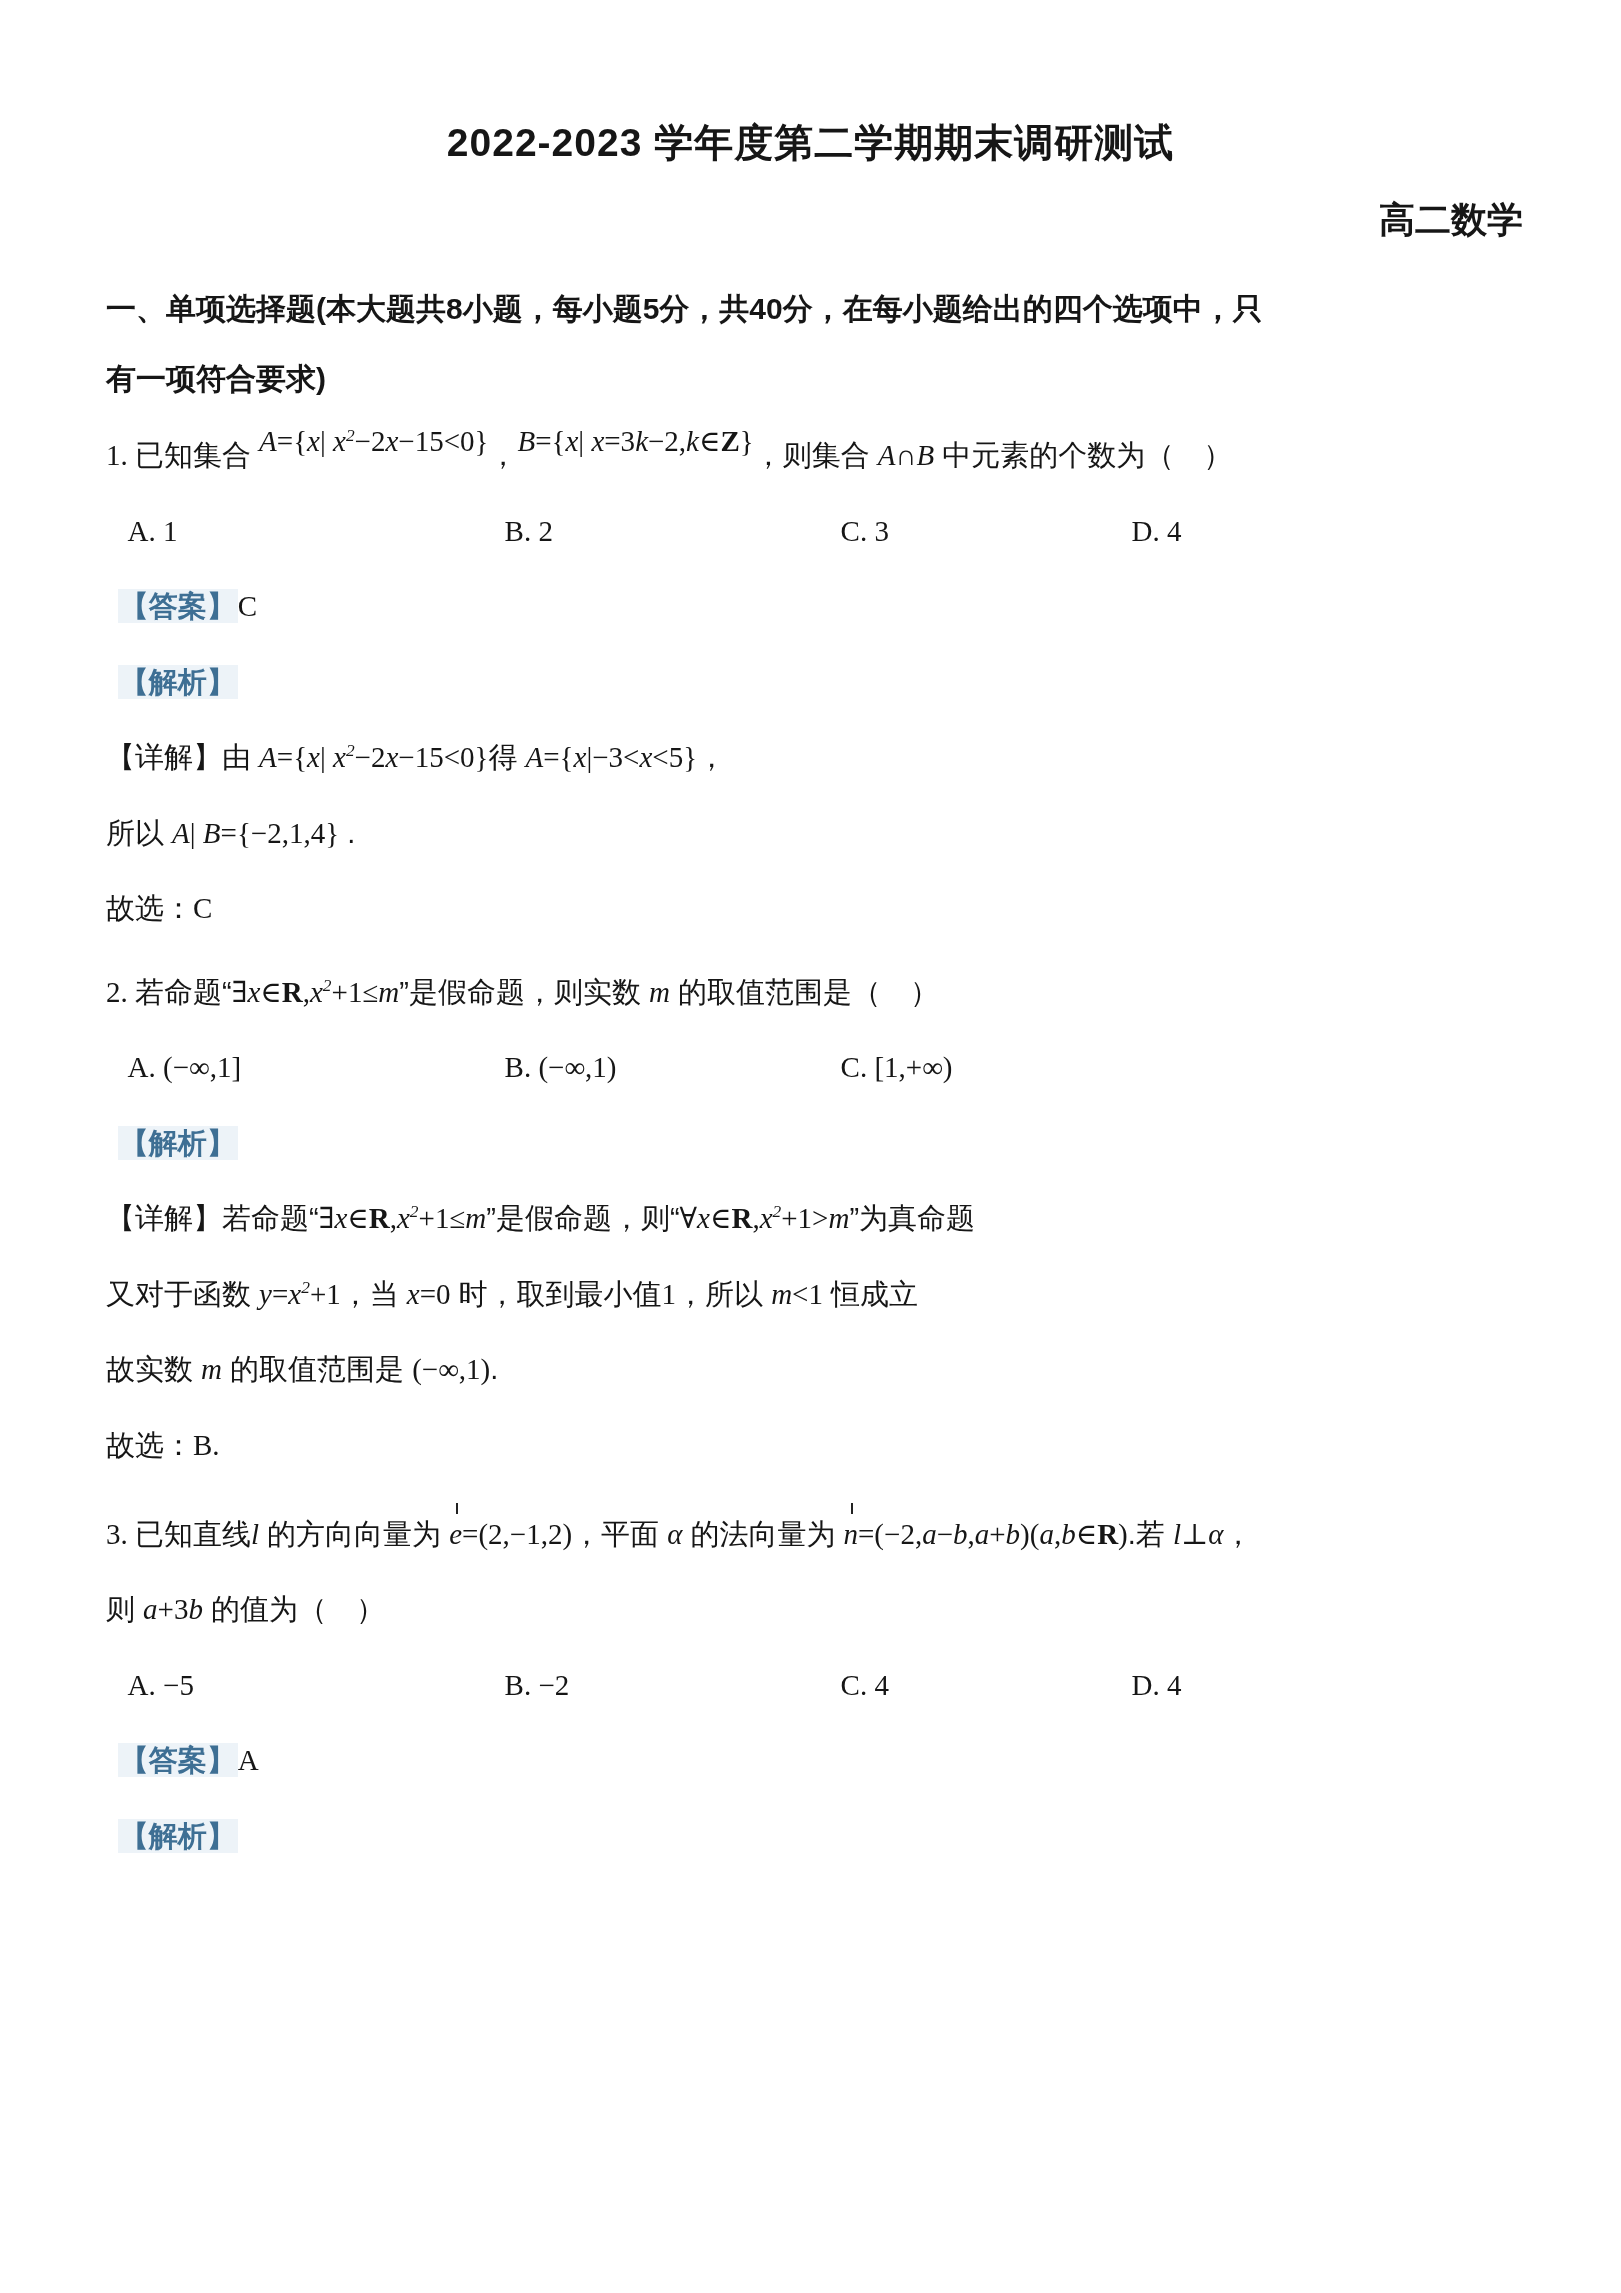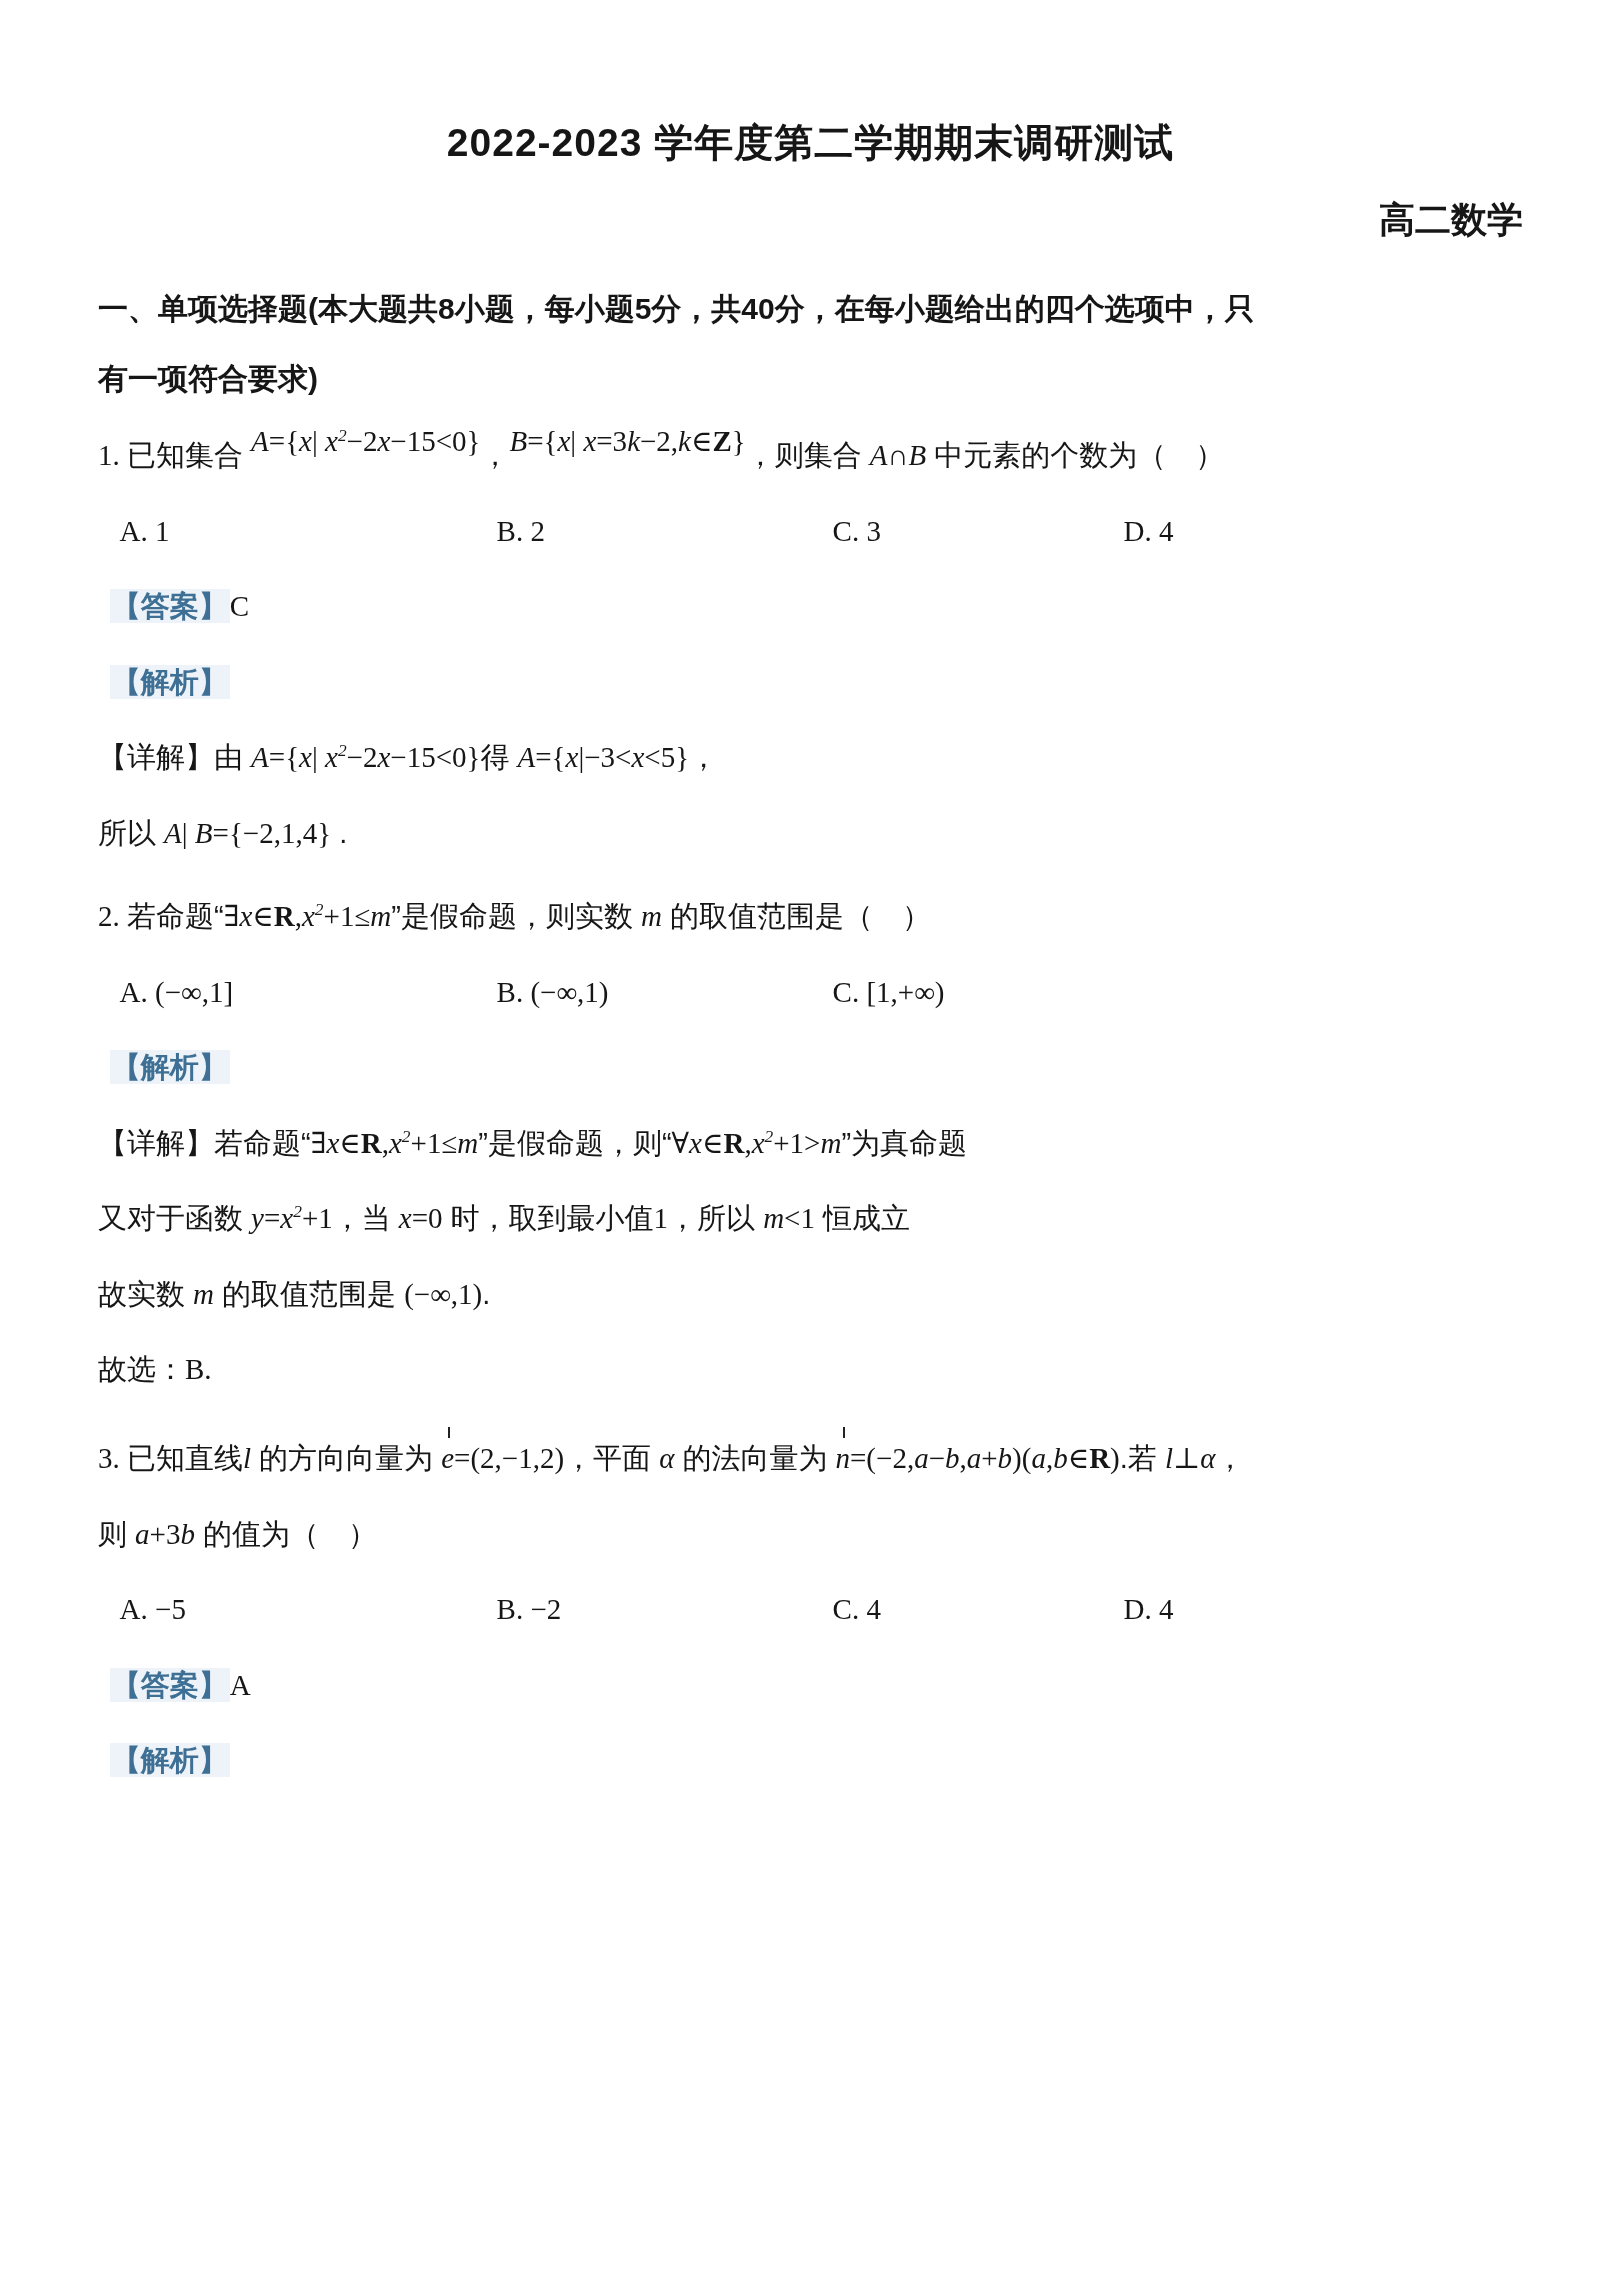--- a/index.html
+++ b/index.html
@@ -22,21 +22,21 @@
     letter-spacing:1px;
     margin:0 0 25.5px 0;
   }
   .subtitle{
     text-align:right;
     font-weight:bold;
     font-size:36px;
     margin:0 0 41px 0;
   }
   .line{
-    margin:0 0 32px 0;
+    margin:0 0 32px 8px;
     line-height:1.5;
     white-space:pre-wrap;
   }
   .line.sec{font-weight:bold;font-size:30px;margin-bottom:25.5px;}
   .line.qline{padding-top:7.8px;}
   .line.ansline{padding-left:11.8px;}
   .seg{white-space:pre-wrap;}
   .cn{font-family:"Liberation Sans",sans-serif;}
   .rm{font-family:"Liberation Serif","DejaVu Serif","DejaVu Sans",serif;}
   .it{font-family:"Liberation Serif","DejaVu Serif","DejaVu Sans",serif;font-style:italic;}
@@ -87,20 +87,21 @@
   <h2 class="subtitle">高二数学</h2>
   <div id="doc-lines">
       <div class="line sec"><span class="seg cn">一、单项选择题(本大题共8小题，每小题5分，共40分，在每小题给出的四个选项中，只</span></div>
       <div class="line sec"><span class="seg cn">有一项符合要求)</span></div>
       <div class="line qline"><span class="seg rm">1. </span><span class="seg cn">已知集合 </span><span class="seg it up">A</span><span class="seg rm up">={</span><span class="seg it up">x</span><span class="seg rm up">| </span><span class="seg it up">x</span><span class="seg sup up">2</span><span class="seg rm up">−2</span><span class="seg it up">x</span><span class="seg rm up">−15&lt;0}</span><span class="seg cn">，</span><span class="seg it up">B</span><span class="seg rm up">={</span><span class="seg it up">x</span><span class="seg rm up">| </span><span class="seg it up">x</span><span class="seg rm up">=3</span><span class="seg it up">k</span><span class="seg rm up">−2,</span><span class="seg it up">k</span><span class="seg rm up">∈</span><span class="seg bb up">Z</span><span class="seg rm up">}</span><span class="seg cn">，则集合 </span><span class="seg it">A</span><span class="seg rm">∩</span><span class="seg it">B</span><span class="seg cn"> 中元素的个数为（　）</span></div>
       <div class="line options"><div class="opt"><span class="seg rm">A. 1</span></div><div class="opt"><span class="seg rm">B. 2</span></div><div class="opt"><span class="seg rm">C. 3</span></div><div class="opt"><span class="seg rm">D. 4</span></div></div>
       <div class="line ansline"><span class="seg lbl">【答案】</span><span class="seg rm">C</span></div>
       <div class="line ansline"><span class="seg lbl">【解析】</span></div>
       <div class="line "><span class="seg cn">【详解】由 </span><span class="seg it">A</span><span class="seg rm">={</span><span class="seg it">x</span><span class="seg rm">| </span><span class="seg it">x</span><span class="seg sup">2</span><span class="seg rm">−2</span><span class="seg it">x</span><span class="seg rm">−15&lt;0}</span><span class="seg cn">得 </span><span class="seg it">A</span><span class="seg rm">={</span><span class="seg it">x</span><span class="seg rm">|−3&lt;</span><span class="seg it">x</span><span class="seg rm">&lt;5}</span><span class="seg cn">，</span></div>
       <div class="line "><span class="seg cn">所以 </span><span class="seg it">A</span><span class="seg rm">| </span><span class="seg it">B</span><span class="seg rm">={−2,1,4}</span><span class="seg cn"> .</span></div>
+      <div class="line "><span class="seg cn">故选：</span><span class="seg rm">C</span></div>
       <div class="line qline"><span class="seg rm">2. </span><span class="seg cn">若命题“</span><span class="seg rm">∃</span><span class="seg it">x</span><span class="seg rm">∈</span><span class="seg bb">R</span><span class="seg rm">,</span><span class="seg it">x</span><span class="seg sup">2</span><span class="seg rm">+1≤</span><span class="seg it">m</span><span class="seg cn">”是假命题，则实数 </span><span class="seg it">m</span><span class="seg cn"> 的取值范围是（　）</span></div>
       <div class="line options"><div class="opt"><span class="seg rm">A. (−∞,1]</span></div><div class="opt"><span class="seg rm">B. (−∞,1)</span></div><div class="opt"><span class="seg rm">C. [1,+∞)</span></div></div>
       <div class="line ansline"><span class="seg lbl">【解析】</span></div>
       <div class="line "><span class="seg cn">【详解】若命题“</span><span class="seg rm">∃</span><span class="seg it">x</span><span class="seg rm">∈</span><span class="seg bb">R</span><span class="seg rm">,</span><span class="seg it">x</span><span class="seg sup">2</span><span class="seg rm">+1≤</span><span class="seg it">m</span><span class="seg cn">”是假命题，则“</span><span class="seg rm">∀</span><span class="seg it">x</span><span class="seg rm">∈</span><span class="seg bb">R</span><span class="seg rm">,</span><span class="seg it">x</span><span class="seg sup">2</span><span class="seg rm">+1&gt;</span><span class="seg it">m</span><span class="seg cn">”为真命题</span></div>
       <div class="line "><span class="seg cn">又对于函数 </span><span class="seg it">y</span><span class="seg rm">=</span><span class="seg it">x</span><span class="seg sup">2</span><span class="seg rm">+1</span><span class="seg cn">，当 </span><span class="seg it">x</span><span class="seg rm">=0</span><span class="seg cn"> 时，取到最小值</span><span class="seg rm">1</span><span class="seg cn">，所以 </span><span class="seg it">m</span><span class="seg rm">&lt;1</span><span class="seg cn"> 恒成立</span></div>
       <div class="line "><span class="seg cn">故实数 </span><span class="seg it">m</span><span class="seg cn"> 的取值范围是 </span><span class="seg rm">(−∞,1)</span><span class="seg cn">.</span></div>
       <div class="line "><span class="seg cn">故选：</span><span class="seg rm">B.</span></div>
       <div class="line qline"><span class="seg rm">3. </span><span class="seg cn">已知直线</span><span class="seg it">l</span><span class="seg cn"> 的方向向量为 </span><span class="seg vec">e</span><span class="seg rm">=(2,−1,2)</span><span class="seg cn">，平面 </span><span class="seg it">α</span><span class="seg cn"> 的法向量为 </span><span class="seg vec">n</span><span class="seg rm">=(−2,</span><span class="seg it">a</span><span class="seg rm">−</span><span class="seg it">b</span><span class="seg rm">,</span><span class="seg it">a</span><span class="seg rm">+</span><span class="seg it">b</span><span class="seg rm">)(</span><span class="seg it">a</span><span class="seg rm">,</span><span class="seg it">b</span><span class="seg rm">∈</span><span class="seg bb">R</span><span class="seg rm">)</span><span class="seg cn">.若 </span><span class="seg it">l</span><span class="seg rm">⊥</span><span class="seg it">α</span><span class="seg cn">，</span></div>
       <div class="line "><span class="seg cn">则 </span><span class="seg it">a</span><span class="seg rm">+3</span><span class="seg it">b</span><span class="seg cn"> 的值为（　）</span></div>
       <div class="line options"><div class="opt"><span class="seg rm">A. −5</span></div><div class="opt"><span class="seg rm">B. −2</span></div><div class="opt"><span class="seg rm">C. 4</span></div><div class="opt"><span class="seg rm">D. 4</span></div></div>

